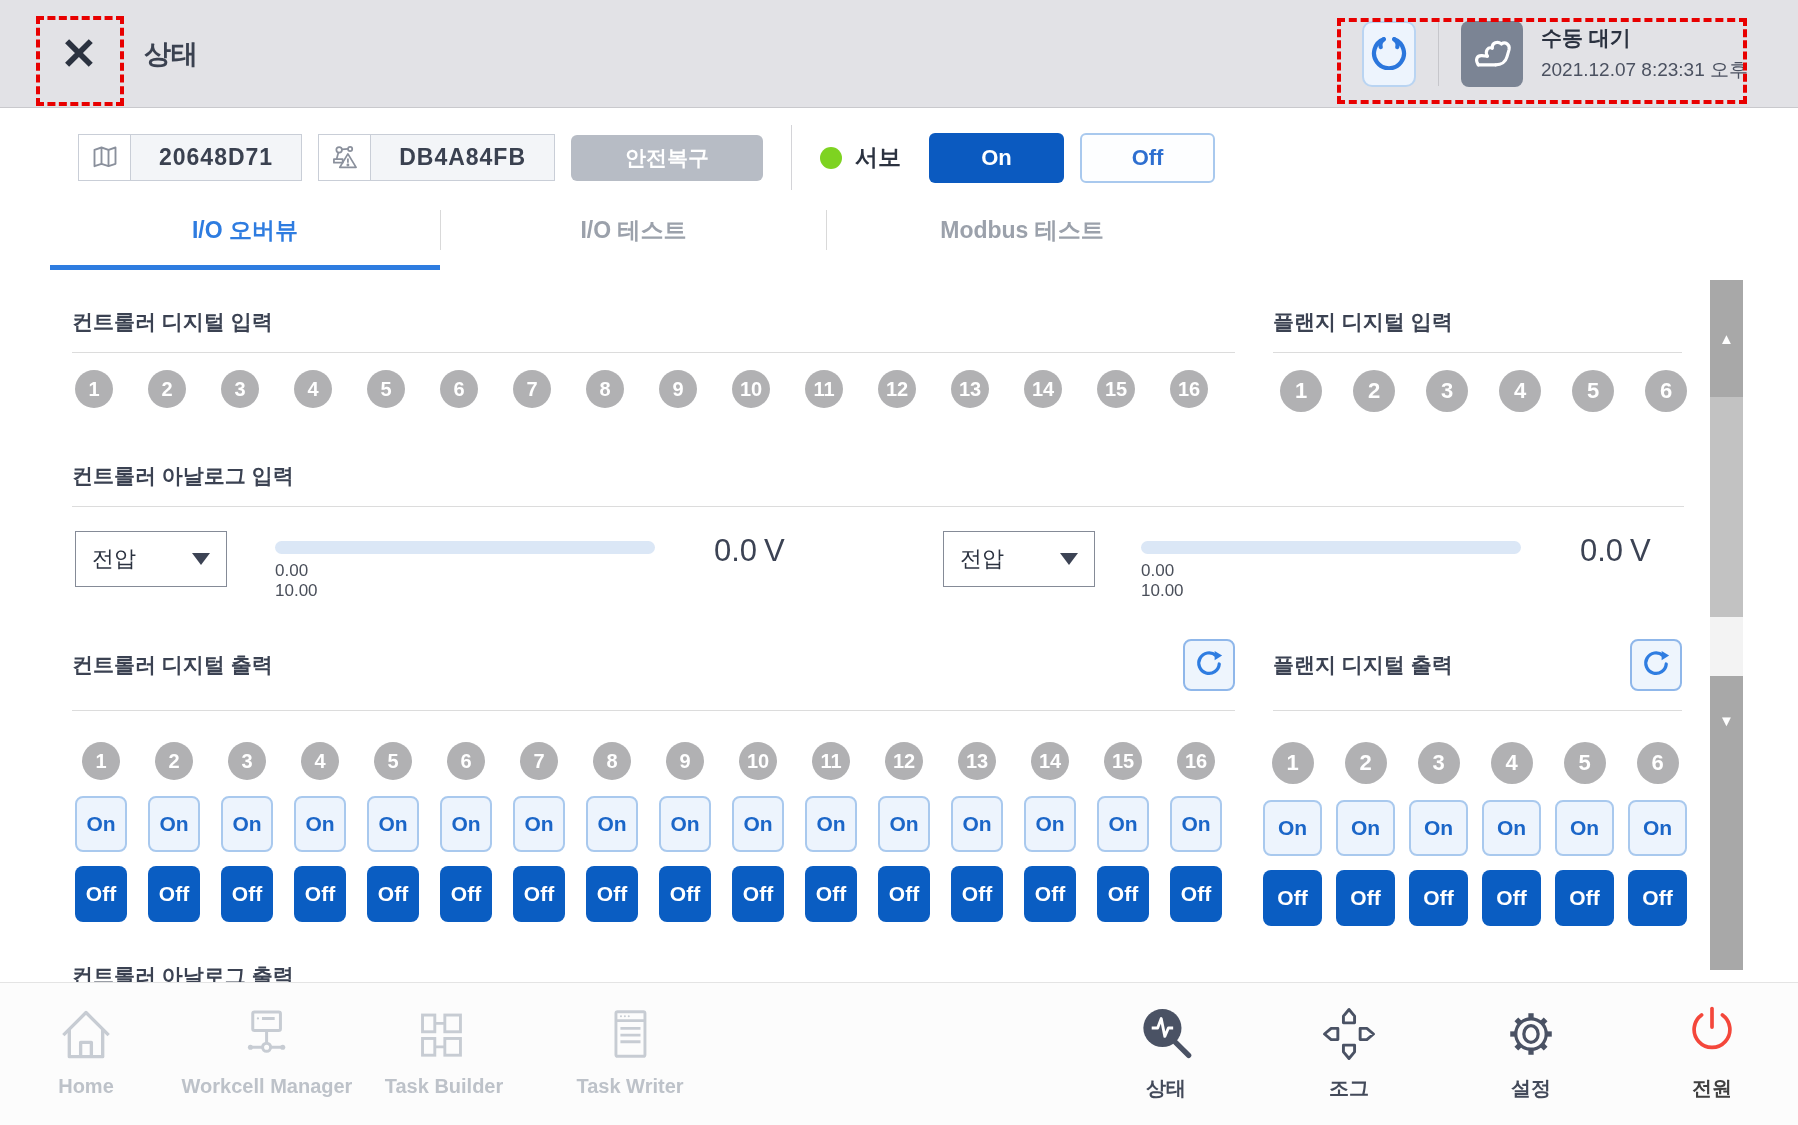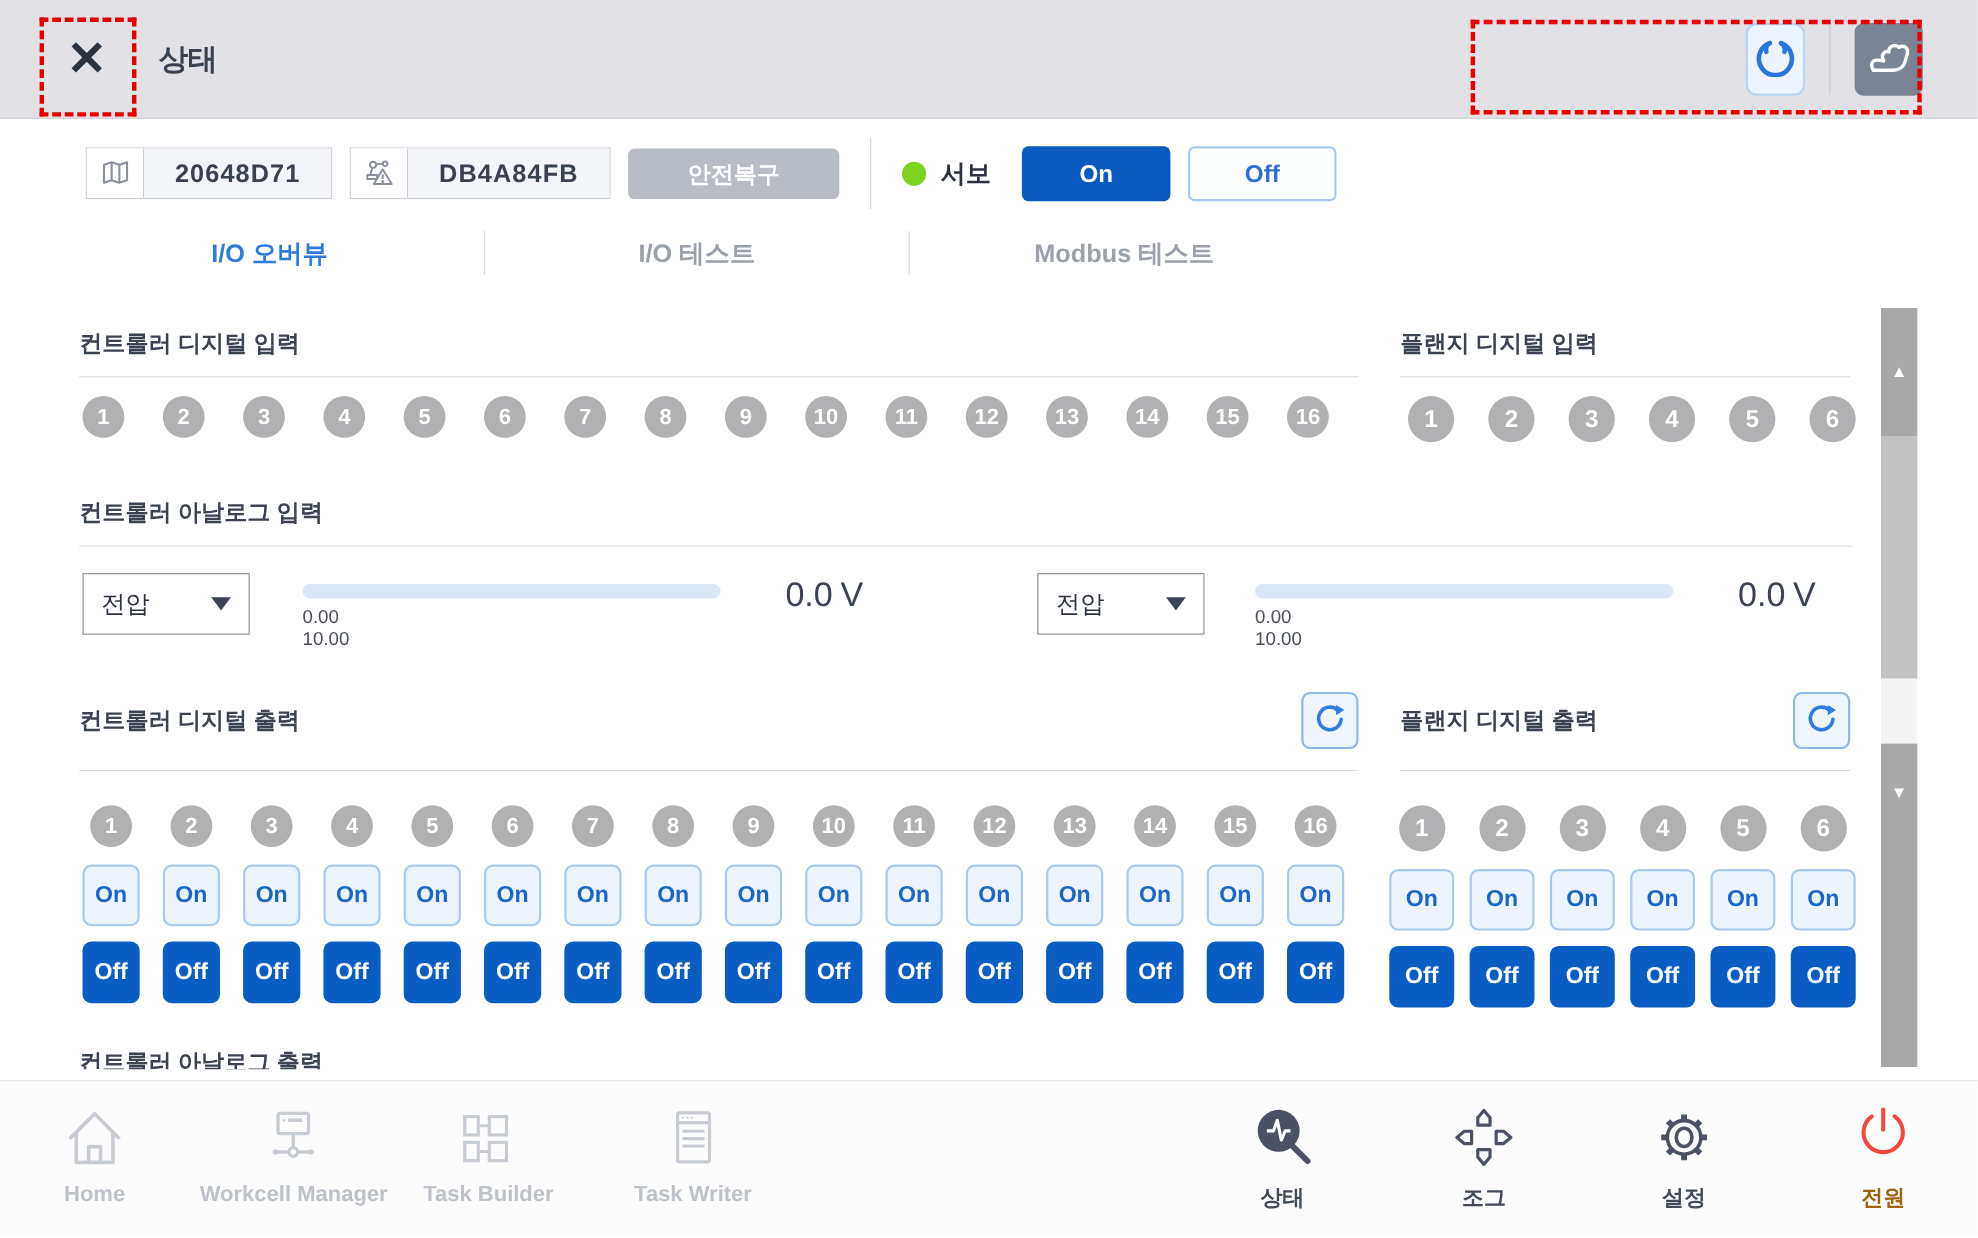--- a/index.html
+++ b/index.html
@@ -52,21 +52,21 @@
   .tabsbar { position:absolute; left:0; top:190px; width:1798px; height:80px; background:#fff;
     display:flex; align-items:stretch; padding-left:50px; }
   .tab { position:relative; display:flex; align-items:center; justify-content:center;
     font-size:23px; color:#9ba1ab; cursor:pointer;font-weight:bold; }
   .tab.t1 { width:390px; } .tab.t2 { width:385px; } .tab.t3 { width:390px; }
   .tab.active { color:#2e7ce0; font-weight:bold; }
   .tab.active::after { content:""; position:absolute; left:0; right:0; bottom:0; height:5px; background:#2e7ce0; }
   .tab-sep { width:1px; height:40px; background:#d9d9d9; align-self:center; }
 
   
-  .content { position:absolute; left:0; top:260px; width:1798px; height:712px; background:#fff; overflow:hidden; }
+  .content { position:absolute; left:0; top:270px; width:1798px; height:712px; background:#fff; overflow:hidden; }
   .sec { position:absolute; }
   .sec h3 { font-size:21px; font-weight:bold; color:#3b4252; }
   .divider { height:1px; background:#dcdcdc; margin-top:16px; }
   .circle-row { display:flex; margin-top:17px; padding-left:3px; gap:35px; }
   .circle-row.flange { gap:31px; padding-left:7px; }
   .ch-circle { width:38px; height:38px; border-radius:50%; background:#b1b1b3; color:#fff;
     font-size:20px; font-weight:bold; display:flex; align-items:center; justify-content:center; flex:0 0 auto; }
   .circle-row.flange .ch-circle, .out-cols.flange .ch-circle { width:42px; height:42px; font-size:22px; }
 
   .sec-ctrl-di { left:72px; top:38px;  width:1163px; }
@@ -114,21 +114,21 @@
   .sb-bottom .arrow { position:absolute; left:0; right:0; top:36px; text-align:center; }
 
   
   .bottomnav { position:absolute; left:0; top:982px; width:1798px; height:143px; background:#fcfcfc;
     border-top:1px solid #e4e4e4; }
   .nav-item { position:absolute; top:14px; transform:translateX(-50%); text-align:center; cursor:pointer; }
   .nav-icon { height:74px; display:flex; align-items:center; justify-content:center; }
   .nav-label { font-size:20px; font-weight:bold; margin-top:4px; white-space:nowrap; }
   .nav-item.dim .nav-label { color:#bdc2c9; }
   .nav-item.dark .nav-label { color:#434a5a; }
-  .nav-item.red .nav-label { color:#a16207; }
+  .nav-item.red .nav-label { color:#404040; }
 </style>
 </head>
 <body>
 
 <div class="screen">
 
   <div class="topbar">
     <button class="close-btn">✕</button>
     <div class="page-title">상태</div>
     <div class="topbar-right">
@@ -146,20 +146,24 @@
         <span>
           <svg width="44" height="44" viewBox="0 0 24 24" fill="none" stroke="#ffffff" stroke-width="1.7" stroke-linecap="round">
             <path d="M4.5 19 h9.5"></path>
             <path d="M4.5 19 c-2 -3 -0.5 -5.2 2 -5 l3 0.3"></path>
             <path d="M9.5 14.3 c-1.6 -3 0.4 -5.2 2.6 -4.4"></path>
             <path d="M12.1 9.9 c-0.2 -3 3 -4 5 -2.3"></path>
             <path d="M17.1 7.6 c2.2 -1.4 4.8 0.3 4.2 3.1 l-1.1 3.8 c-0.7 2.9 -3.2 4.5 -6.2 4.5"></path>
           </svg>
         </span>
       </div>
+      <div class="mode-text">
+        <div class="mode-label">수동 대기</div>
+        <div class="mode-time">2021.12.07 8:23:31 오후</div>
+      </div>
     </div>
   </div>
   <div class="annotation close-box"></div>
   <div class="annotation mode-box-hl"></div>
 
   <div class="statusbar">
     <div class="badge">
       <div class="badge-icon">
         <svg width="28" height="28" viewBox="0 0 24 24" fill="none" stroke="#8a909c" stroke-width="1.6" stroke-linejoin="round">
           <path d="M3 5 L9 3 L15 5 L21 3 V17 L15 19 L9 17 L3 19 Z"></path>

